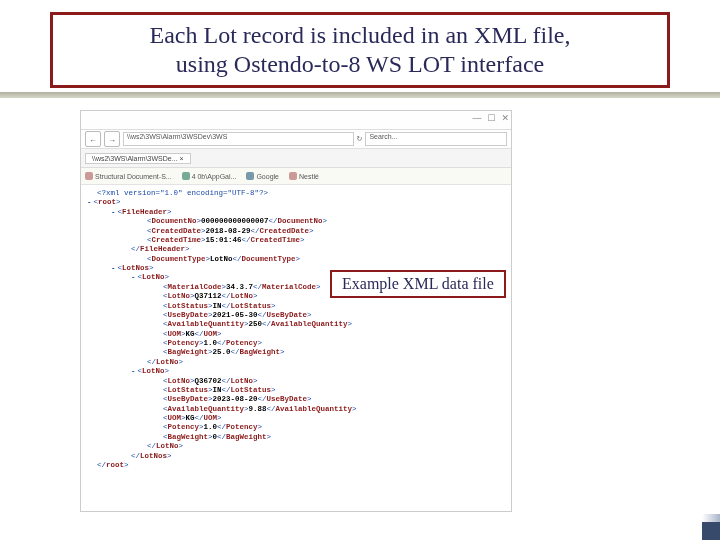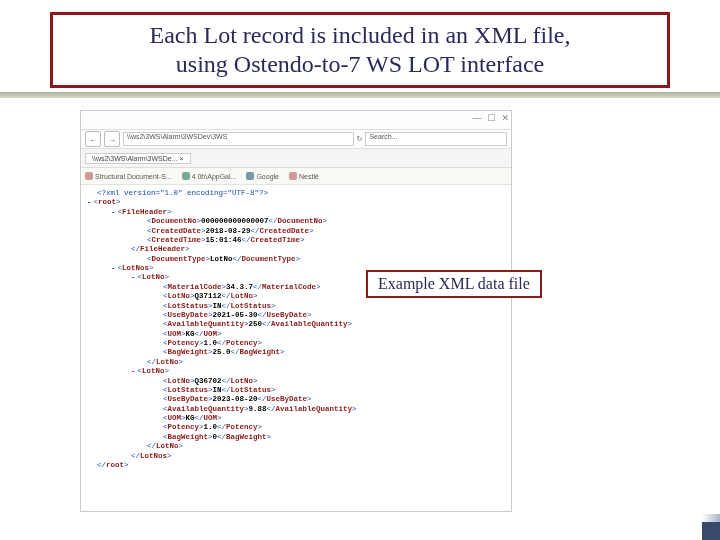--- a/index.html
+++ b/index.html
@@ -155,21 +155,20 @@
   .callout {
     position: absolute;
     top: 270px;
     left: 330px;
     border: 2px solid #8b1a1a;
     background: #fff;
     padding: 3px 10px;
     font-size: 16px;
     color: #2a2a5a;
     font-family: Georgia, serif;
-    margin-left: 36px;
   }
 
   .corner-accent {
     position: absolute;
     bottom: 0;
     right: 0;
     width: 18px;
     height: 18px;
     background: #374a6b;
   }
@@ -181,21 +180,21 @@
     background: linear-gradient(to right,#fff,#aab4c8);
   }
 </style>
 </head>
 <body>
 
 <div class="slide">
 
   <div class="title-box">
     <div class="title-text">Each Lot record is included in an XML file,</div>
-    <div class="title-text">using Ostendo-to-7 WS LOT interface</div>
+    <div class="title-text">using Ostendo-to-8 WS LOT interface</div>
   </div>
 
   <div class="divider"></div>
 
   <div class="pane">
 
     <div class="ie-top">
       <div class="win-ctrl">
         <span>—</span>
         <span>☐</span>

